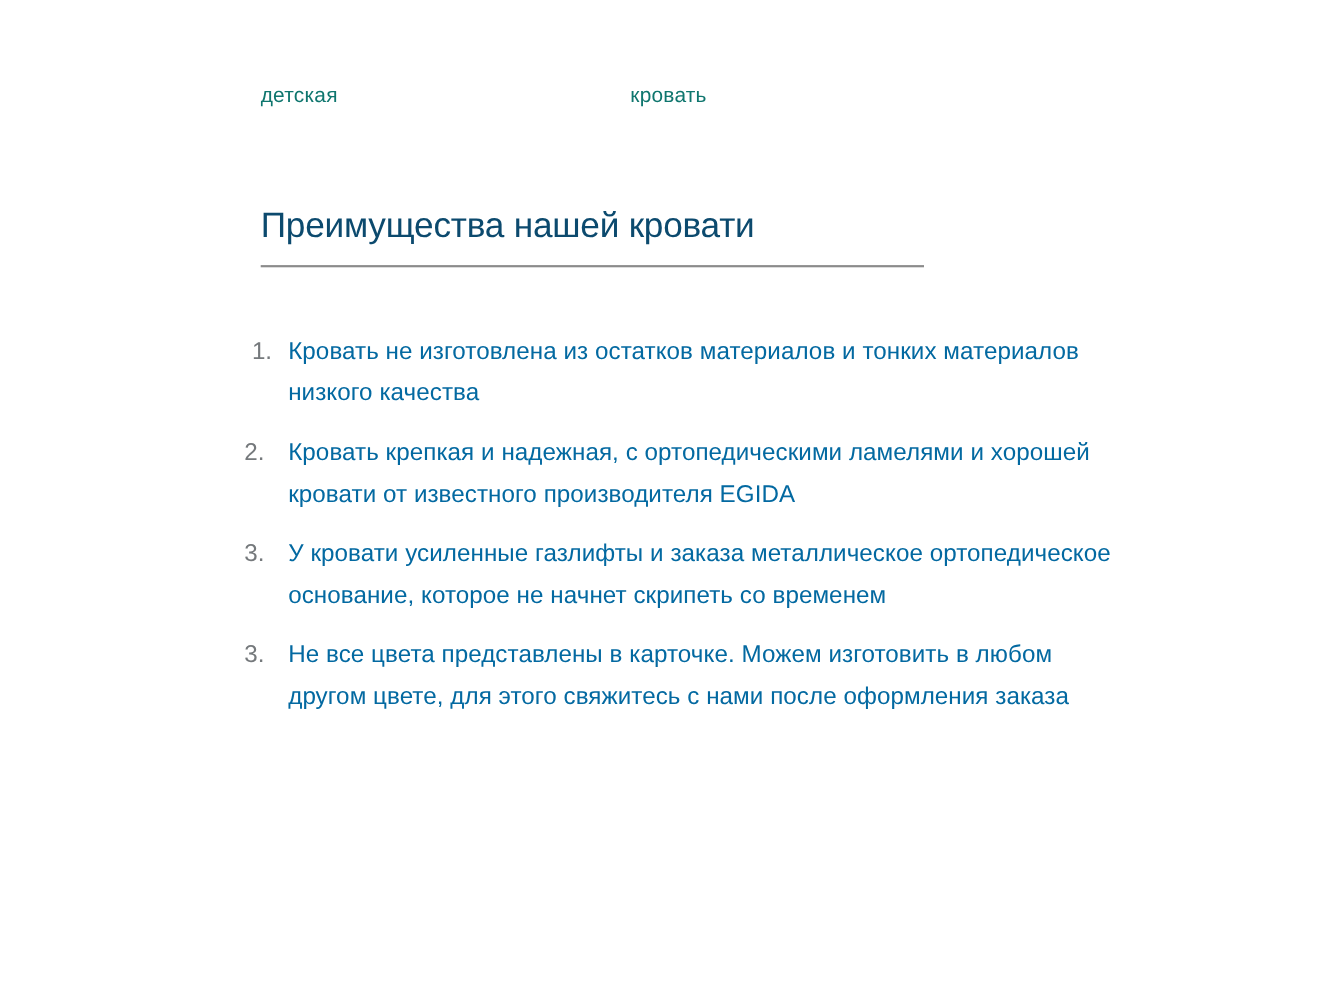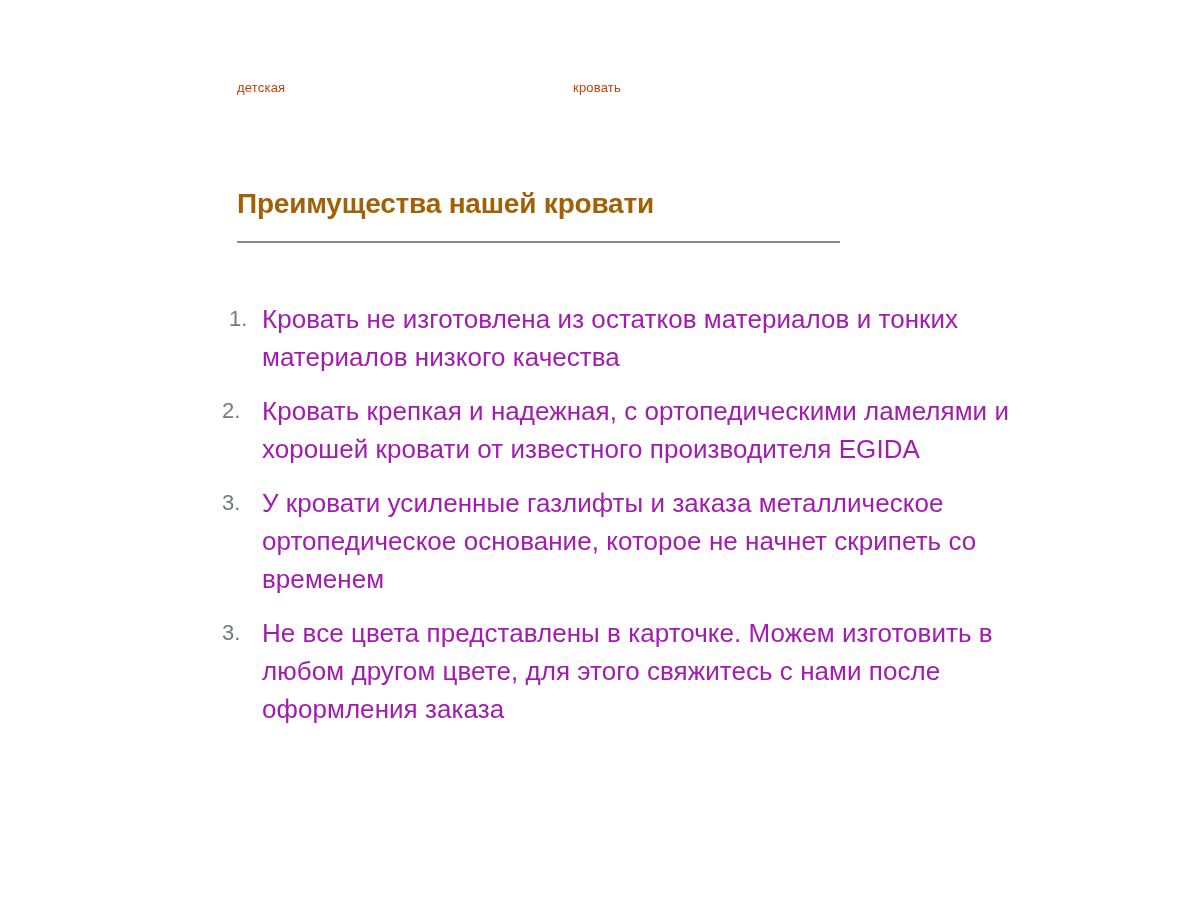--- a/index.html
+++ b/index.html
@@ -26,38 +26,38 @@
   .meta-row {
     position: absolute;
     top: 78px;
     left: 237px;
     width: 700px;
     height: 20px;
   }
   .meta-item {
     position: absolute;
     top: 0;
-    font-size: 13px;
+    font-size: 19px;
     line-height: 20px;
-    color: #c2410c;
+    color: #0f766e;
     letter-spacing: 0.2px;
     white-space: nowrap;
   }
   .meta-item.first { left: 0px; }
   .meta-item.second { left: 336px; }
 
   
   .title {
     position: absolute;
     top: 178px;
     left: 237px;
-    font-size: 28px;
+    font-size: 32px;
     line-height: 52px;
-    font-weight: bold;
-    color: #a16207;
+    font-weight: normal;
+    color: #0c4a6e;
     letter-spacing: -0.2px;
     white-space: nowrap;
   }
 
   .divider {
     position: absolute;
     top: 241px;
     left: 237px;
     width: 603px;
     height: 2px;
@@ -87,23 +87,23 @@
     line-height: 38px;
     color: #75797c;
     white-space: nowrap;
   }
   .adv-item.indented .adv-num {
     padding-left: 7px;
     width: 33px;
   }
   .adv-text {
     flex: 1 1 auto;
-    font-size: 26px;
+    font-size: 22px;
     line-height: 38px;
-    color: #a21caf;
+    color: #0369a1;
     letter-spacing: 0.05px;
   }
 </style>
 </head>
 <body>
 
 <div class="slide">
 
   <div class="meta-row">
     <div class="meta-item first">детская</div>

